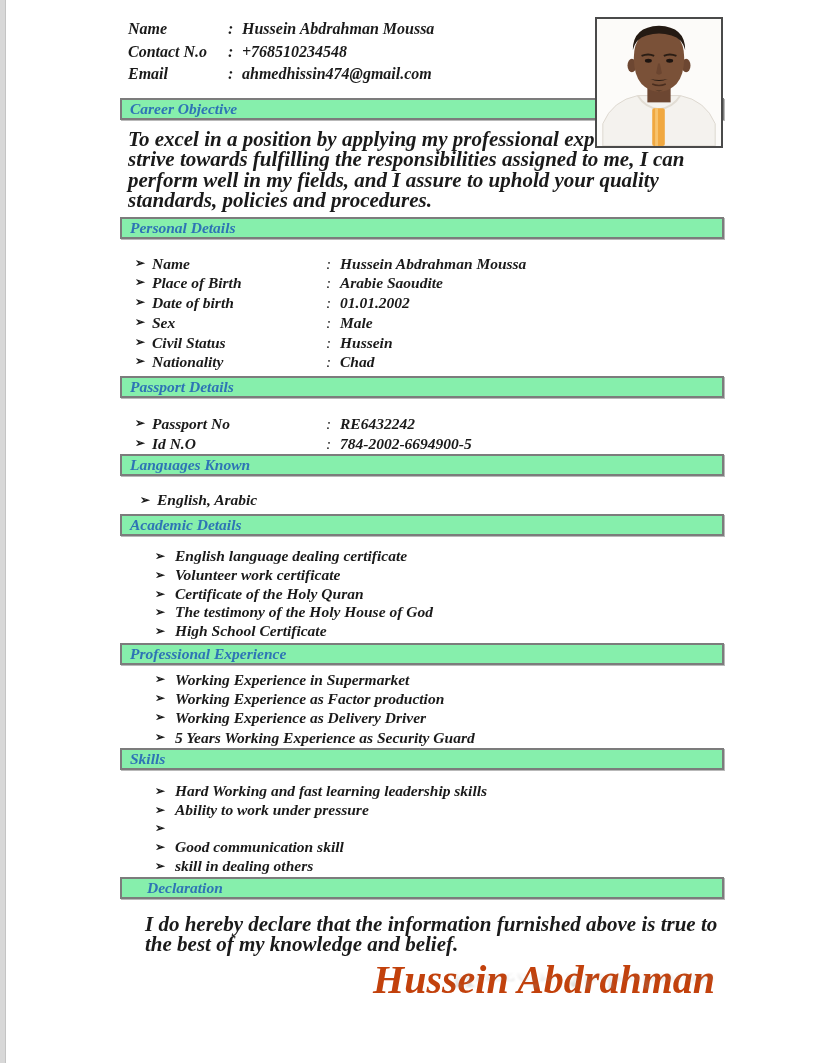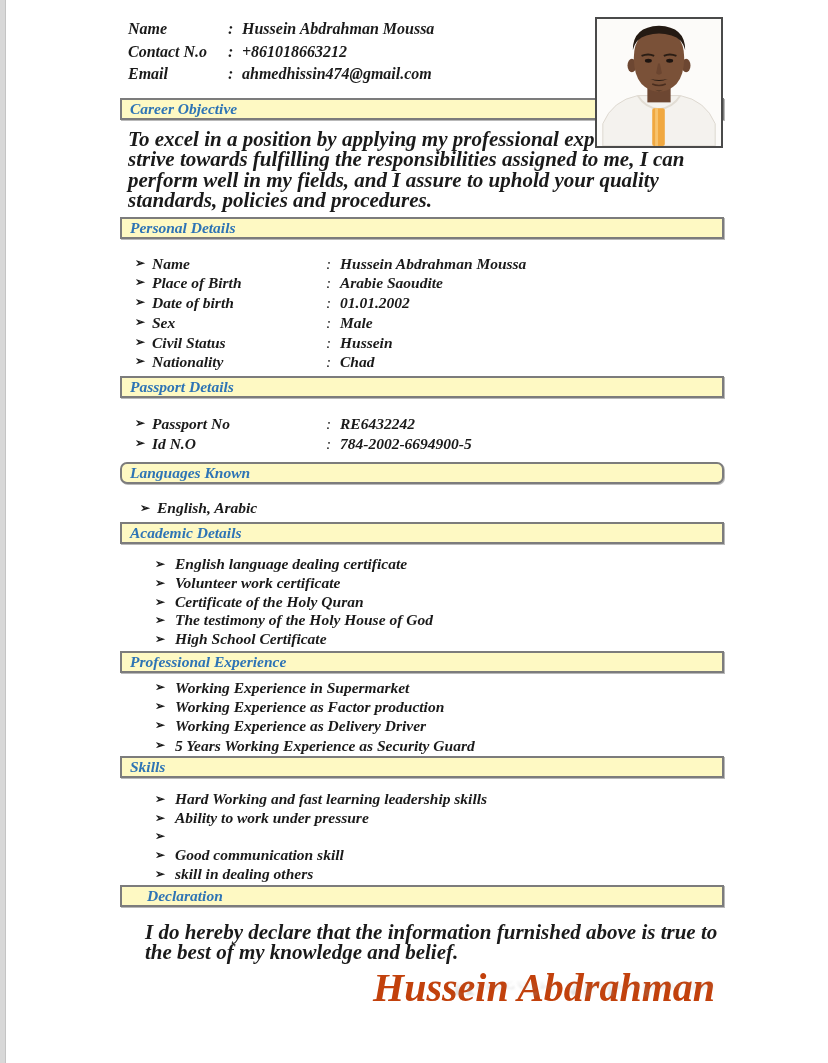--- a/index.html
+++ b/index.html
@@ -29,21 +29,21 @@
   }
   .photo-frame svg{display:block;width:100%;height:100%;}
   
   .contact-block{margin:18px 0 0 128px;width:470px;}
   .contact-row{display:flex;height:22.6px;line-height:22.6px;font-size:16px;}
   .contact-label{width:100px;}
   .contact-sep{width:14px;}
   
   .section-bar{
     margin-left:120px;width:604px;height:22px;box-sizing:border-box;
-    background:#fef9c3;border:2px solid #7c7c7c;
+    background:#86efac;border:2px solid #7c7c7c;
     padding:0 0 0 8px;line-height:18px;
     font-size:15.5px;color:#2e74b5;
     box-shadow:1px 1px 0 #b9b9b9;
   }
   
   .para{font-size:21px;line-height:20.5px;}
   .objective-para{margin:9px 0 0 128px;width:590px;}
   .declaration-para{margin:15px 0 0 145px;width:575px;}
   
   .kv-list{margin-left:135px;}
@@ -56,21 +56,21 @@
   .item-row{display:flex;height:18.8px;line-height:18.8px;font-size:15.5px;}
   .item-row .bullet{width:20px;font-size:12px;font-style:normal;}
   .lang-list{margin-left:140px;}
   .lang-list .item-row .bullet{width:17px;}
   
   .mt-career{margin-top:12px;}
   .mt-personal{margin-top:6px;}
   .mt-kv{margin-top:15px;}
   .mt-passport{margin-top:4px;}
   .mt-passport-list{margin-top:16px;}
-  .mt-languages{margin-top:9px;border-radius:7px;}
+  .mt-languages{margin-top:1px;}
   .mt-lang-list{margin-top:15px;}
   .mt-academic{margin-top:4px;}
   .mt-academic-list{margin-top:11px;}
   .mt-exp{margin-top:2px;}
   .mt-exp-list{margin-top:5px;}
   .mt-exp-list .item-row{height:19.2px;line-height:19.2px;}
   .mt-skills{margin-top:1px;}
   .mt-skills-list{margin-top:12px;}
   .mt-declaration{margin-top:1px;padding-left:25px;}
   
@@ -132,21 +132,21 @@
 
   <div class="contact-block">
     <div class="contact-row">
       <span class="contact-label">Name</span>
       <span class="contact-sep">:</span>
       <span class="contact-value">Hussein Abdrahman Moussa</span>
     </div>
     <div class="contact-row">
       <span class="contact-label">Contact N.o</span>
       <span class="contact-sep">:</span>
-      <span class="contact-value">+861018663212</span>
+      <span class="contact-value">+768510234548</span>
     </div>
     <div class="contact-row">
       <span class="contact-label">Email</span>
       <span class="contact-sep">:</span>
       <span class="contact-value">ahmedhissin474@gmail.com</span>
     </div>
   </div>
 
   <div class="section-bar mt-career">Career Objective</div>
   <div class="para objective-para">To excel in a position by applying my professional experience and strive towards fulfilling the responsibilities assigned to me, I can perform well in my fields, and I assure to uphold your quality standards, policies and procedures.</div>

